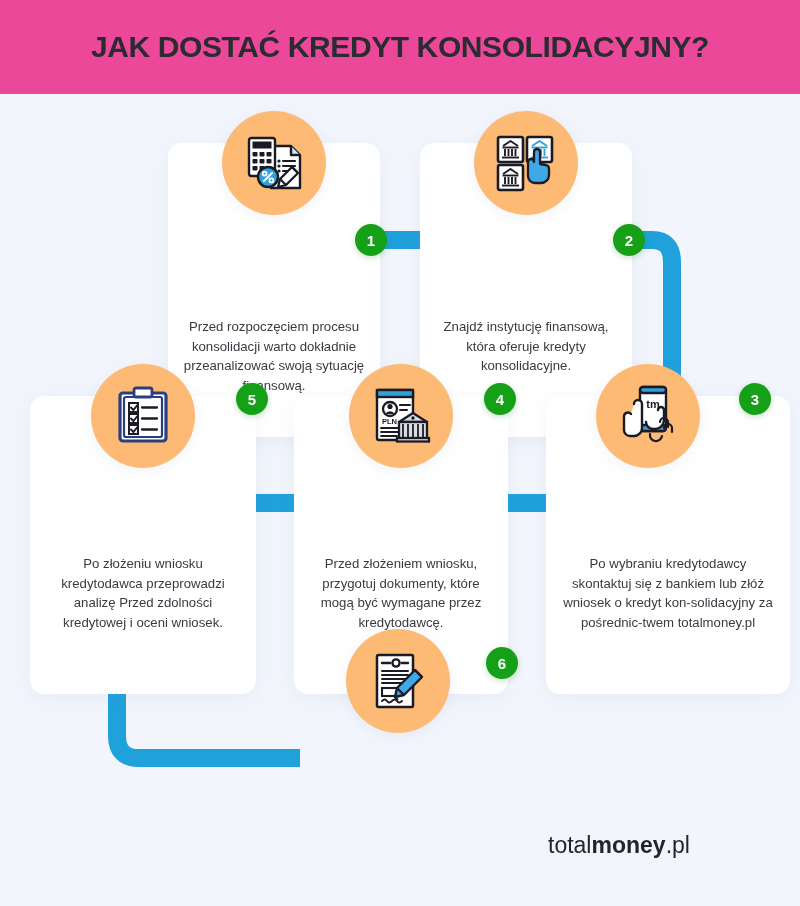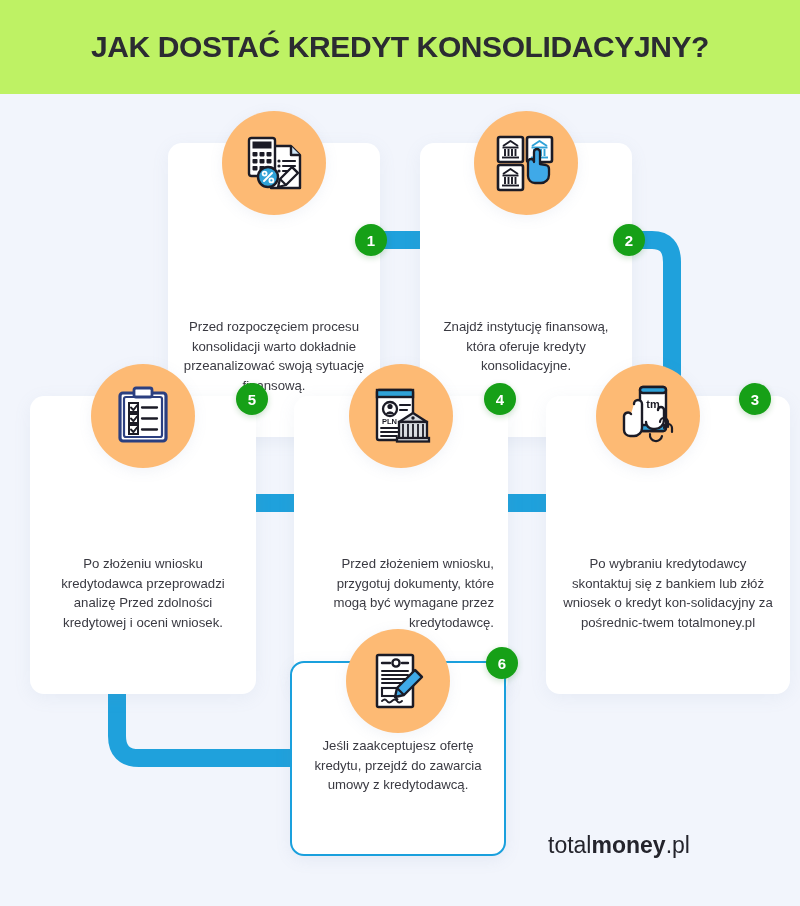--- a/index.html
+++ b/index.html
@@ -7,21 +7,21 @@
   body {
     font-family:"Liberation Sans", sans-serif;
     background:#f2f5fc;
     position:relative;
     overflow:hidden;
   }
 
   
   .header{
     position:absolute; left:0; top:0; width:800px; height:94px;
-    background:#bef264;
+    background:#ec4899;
     display:flex; align-items:center; justify-content:center;
   }
   .header h1{
     font-size:30px; font-weight:bold; letter-spacing:-0.4px;
     color:#2b2b32; white-space:nowrap;
     font-family:"Liberation Sans", sans-serif;
   }
 
   
   .canvas{
@@ -221,21 +221,21 @@
       <g stroke="#1b1b26" stroke-width="2.2" fill="none" stroke-linecap="round">
         <path d="M46 40 a4 4 0 0 1 8 0 v5"></path>
         <path d="M50 46 a4 4 0 0 1 8 0 v4"></path>
         <path d="M36 52 a6 6 0 0 0 12 2"></path>
       </g>
     </svg>
   </div>
   <div class="badge" style="left:739px; top:289px;">3</div>
 
   <div class="card" style="left:294px; top:302px; width:214px; height:298px;">
-    <div class="body" style="height:140px; padding-bottom:42px;text-align:right;">
+    <div class="body" style="height:140px; padding-bottom:42px;">
       <p>Przed złożeniem wniosku, przygotuj dokumenty, które mogą być wymagane przez kredytodawcę.</p>
     </div>
   </div>
   <div class="iconwrap" style="left:349px; top:270px;">
     <svg width="64" height="64" viewBox="0 0 64 64">
 
       <rect x="8" y="6" width="36" height="50" rx="2" fill="#ffffff" stroke="#1b1b26" stroke-width="2.4"></rect>
       <rect x="8" y="6" width="36" height="7" fill="#2fa2d8" stroke="#1b1b26" stroke-width="2.4"></rect>
 
       <circle cx="21" cy="25" r="7" fill="#ffffff" stroke="#1b1b26" stroke-width="2.3"></circle>
@@ -291,25 +291,20 @@
       </g>
       <g>
         <rect x="17" y="40" width="9" height="9" fill="#ffffff" stroke="#1b1b26" stroke-width="2"></rect>
         <path d="M19 44.5 l2.4 2.6 l3.6 -4.6" fill="none" stroke="#1b1b26" stroke-width="1.9" stroke-linecap="round" stroke-linejoin="round"></path>
         <line x1="30" y1="44.5" x2="45" y2="44.5" stroke="#1b1b26" stroke-width="2.3" stroke-linecap="round"></line>
       </g>
     </svg>
   </div>
   <div class="badge" style="left:236px; top:289px;">5</div>
 
-  <div class="card outlined" style="left:290px; top:567px; width:216px; height:195px;">
-    <div class="body" style="height:118px; padding-bottom:20px;">
-      <p>Jeśli zaakceptujesz ofertę kredytu, przejdź do zawarcia umowy z kredytodawcą.</p>
-    </div>
-  </div>
   <div class="iconwrap" style="left:346px; top:535px;">
     <svg width="62" height="62" viewBox="0 0 62 62">
       <rect x="10" y="5" width="36" height="52" rx="1.5" fill="#ffffff" stroke="#1b1b26" stroke-width="2.5"></rect>
 
       <g stroke="#1b1b26" stroke-width="2.4" stroke-linecap="round">
         <line x1="15" y1="13" x2="23" y2="13"></line>
         <line x1="35" y1="13" x2="41" y2="13"></line>
       </g>
       <circle cx="29" cy="13" r="3.6" fill="#ffffff" stroke="#1b1b26" stroke-width="2.4"></circle>
 

